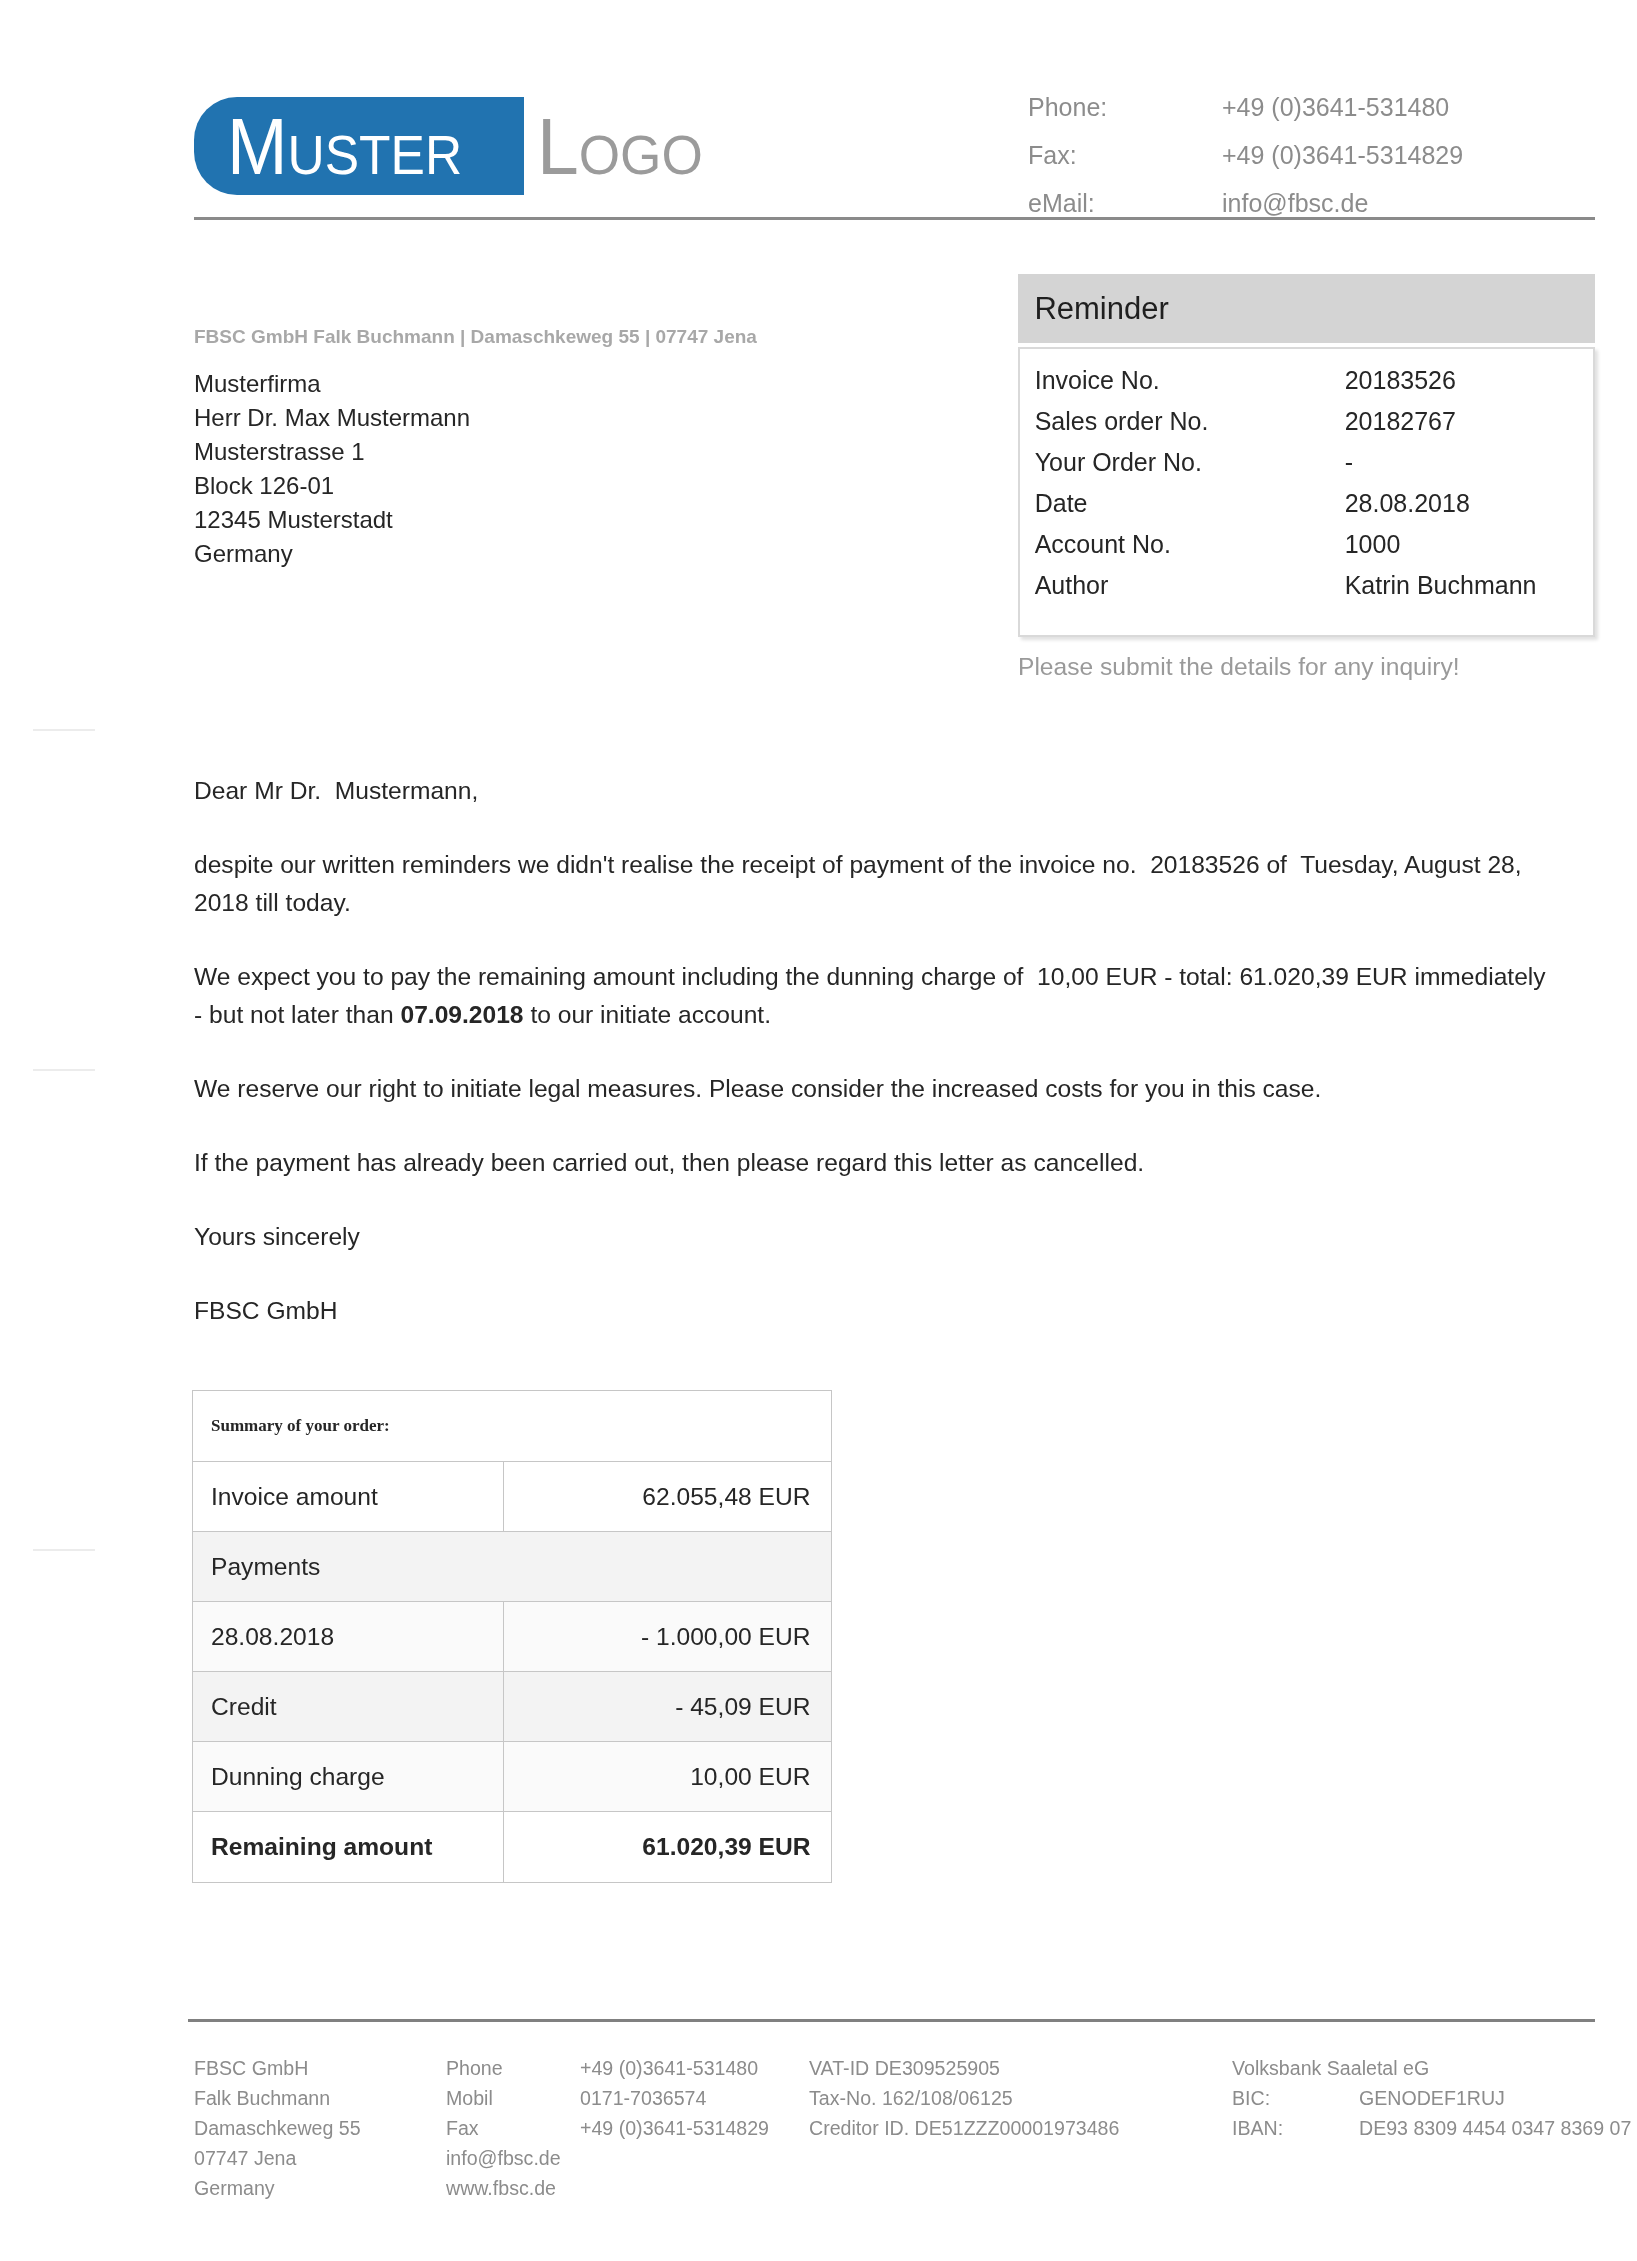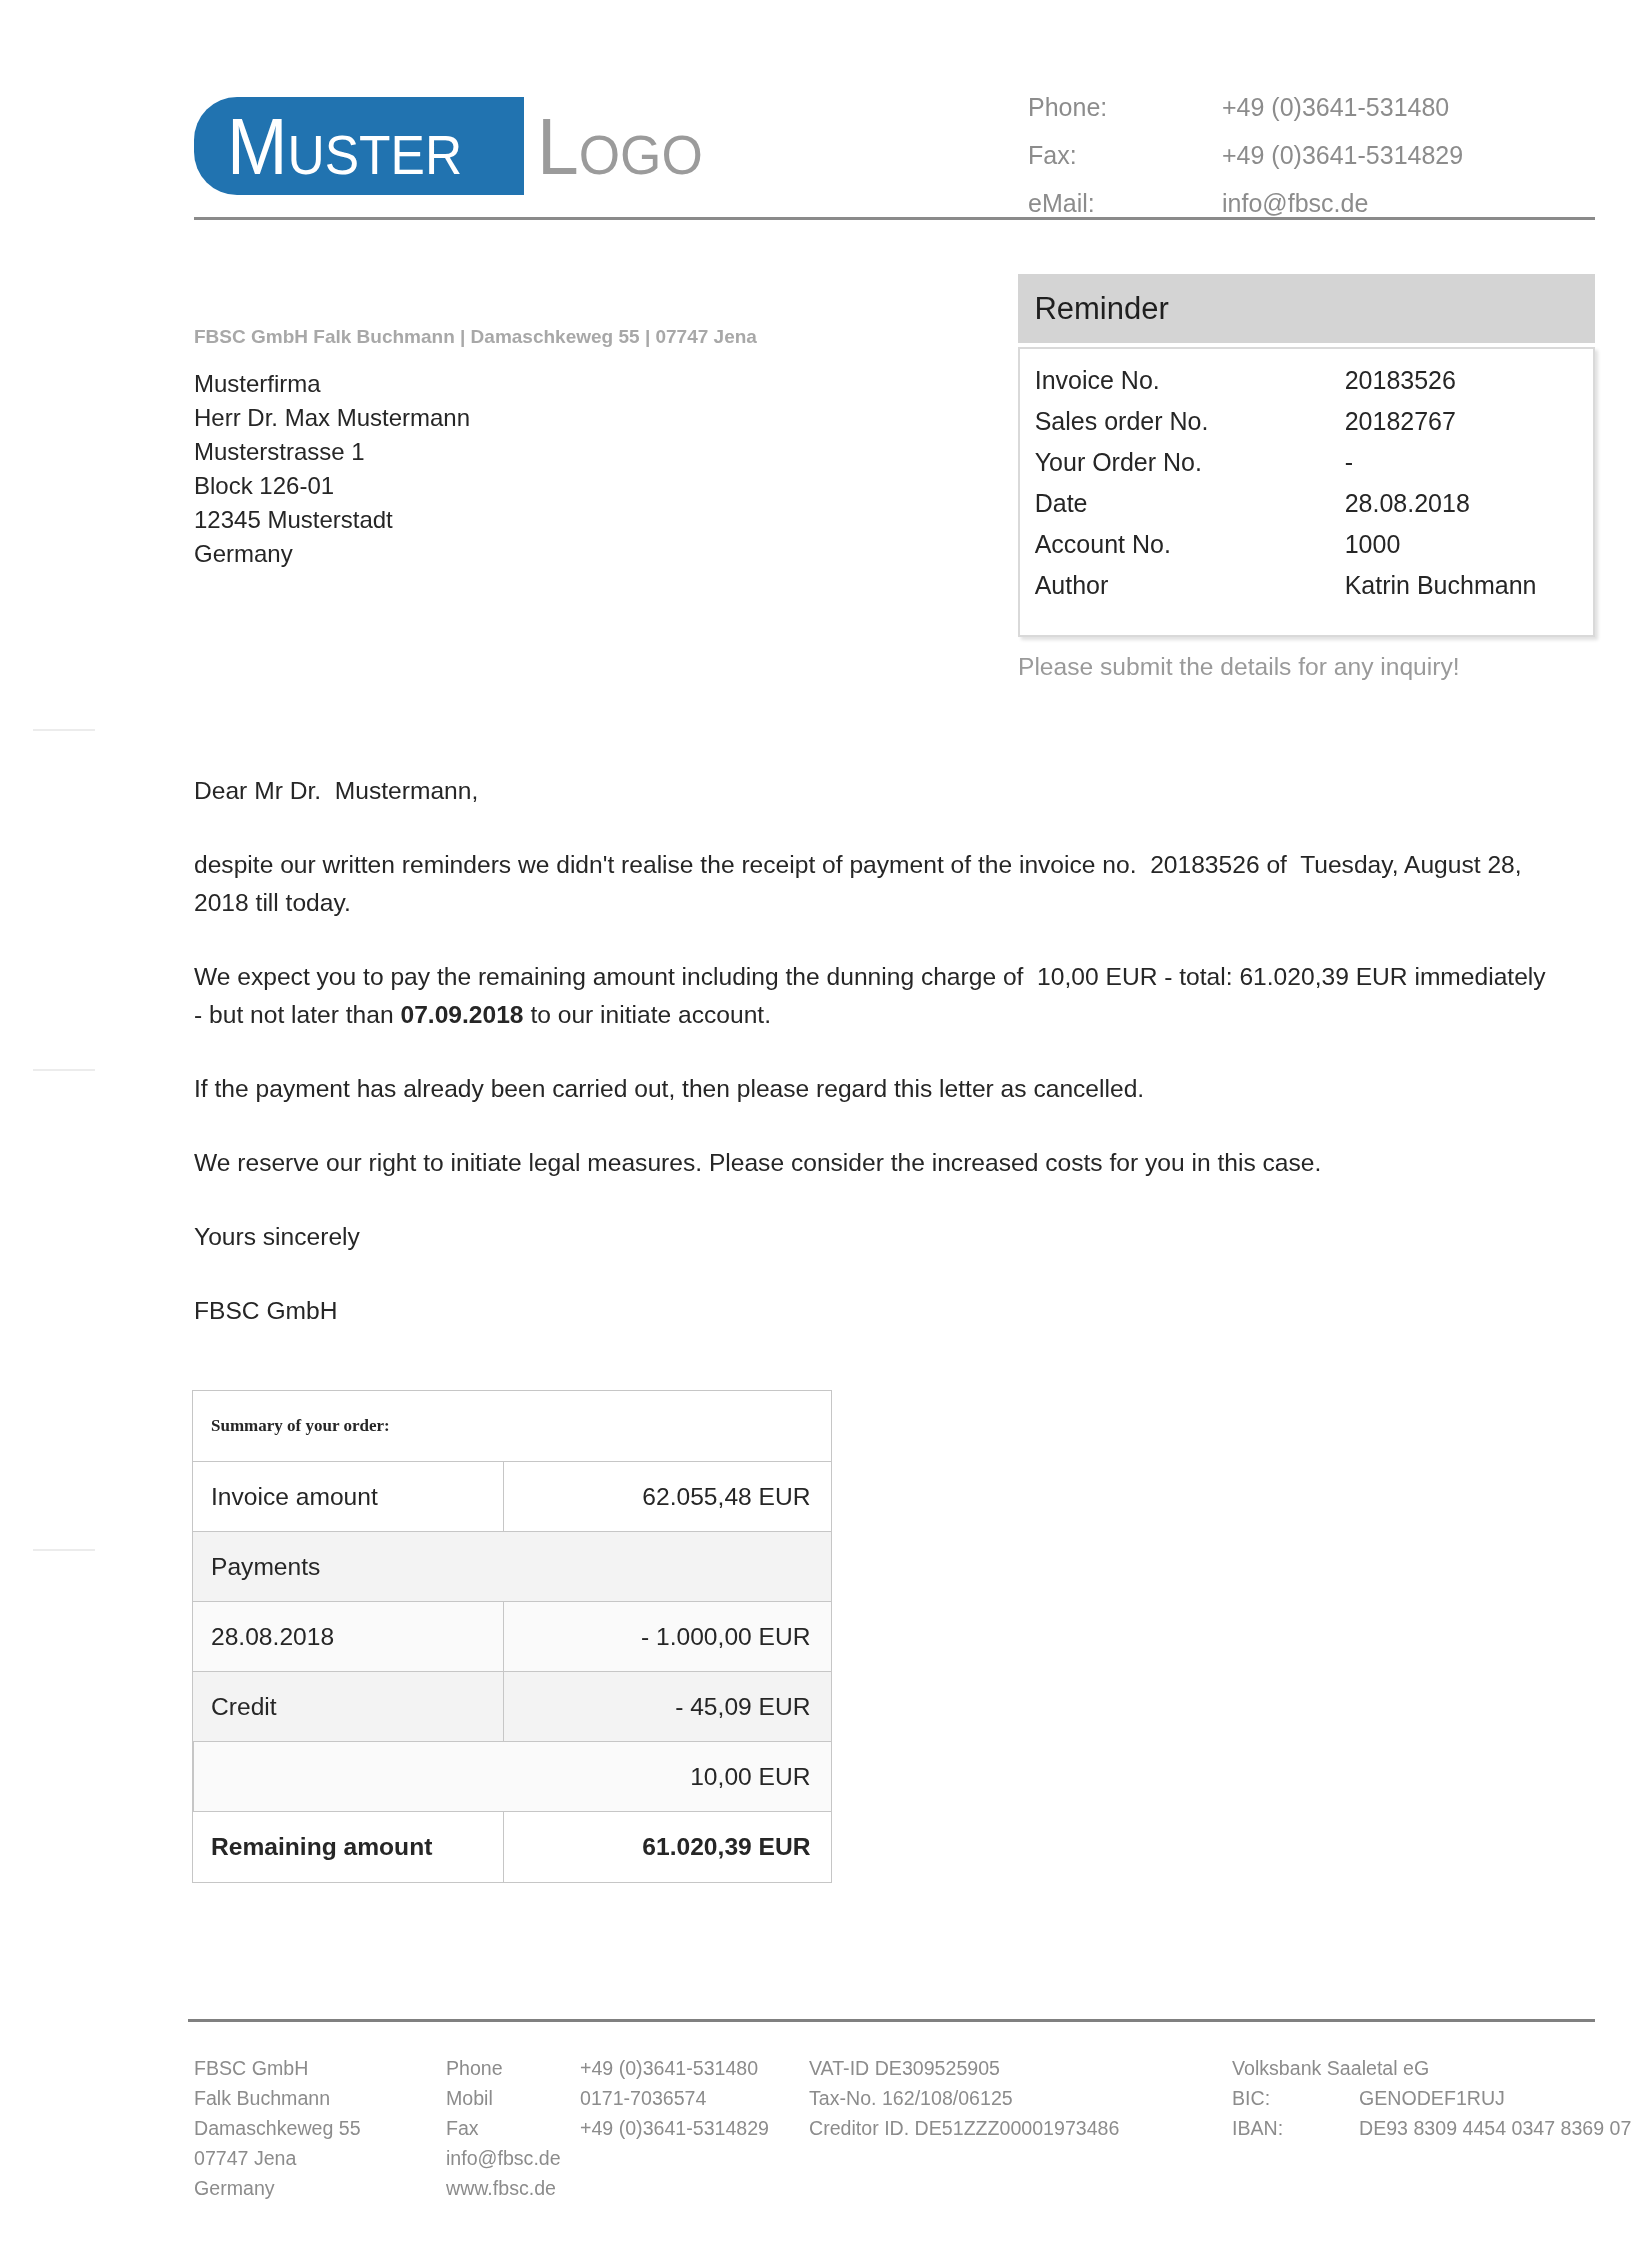--- a/index.html
+++ b/index.html
@@ -200,22 +200,22 @@
         <span class="rb-value">Katrin Buchmann</span>
       </div>
     </div>
   </div>
   <div class="rb-note">Please submit the details for any inquiry!</div>
 
   <div class="letter-body">
     <p>Dear Mr Dr.  Mustermann,</p>
     <p>despite our written reminders we didn't realise the receipt of payment of the invoice no.  20183526 of  Tuesday, August 28, 2018 till today.</p>
     <p><span>We expect you to pay the remaining amount including the dunning charge of  10,00 EUR - total: 61.020,39 EUR immediately - but not later than </span><span class="deadline">07.09.2018</span><span> to our initiate account.</span></p>
+    <p>We reserve our right to initiate legal measures. Please consider the increased costs for you in this case.</p>
     <p>If the payment has already been carried out, then please regard this letter as cancelled.</p>
-    <p>We reserve our right to initiate legal measures. Please consider the increased costs for you in this case.</p>
     <p>Yours sincerely</p>
     <p>FBSC GmbH</p>
   </div>
 
   <div class="summary-table">
     <div class="st-row st-title-row">Summary of your order:</div>
     <div class="st-row">
       <div class="st-cell-label">Invoice amount</div>
       <div class="st-cell-value">62.055,48 EUR</div>
     </div>
@@ -224,20 +224,21 @@
     </div>
     <div class="st-row shade-b">
       <div class="st-cell-label">28.08.2018</div>
       <div class="st-cell-value">- 1.000,00 EUR</div>
     </div>
     <div class="st-row shade-a">
       <div class="st-cell-label">Credit</div>
       <div class="st-cell-value">- 45,09 EUR</div>
     </div>
     <div class="st-row shade-b">
+      <div class="st-cell-label">Dunning charge</div>
       <div class="st-cell-value">10,00 EUR</div>
     </div>
     <div class="st-row st-bold">
       <div class="st-cell-label">Remaining amount</div>
       <div class="st-cell-value">61.020,39 EUR</div>
     </div>
   </div>
 
   <div class="fold-mark" style="top:729px"></div>
   <div class="fold-mark" style="top:1069px"></div>

